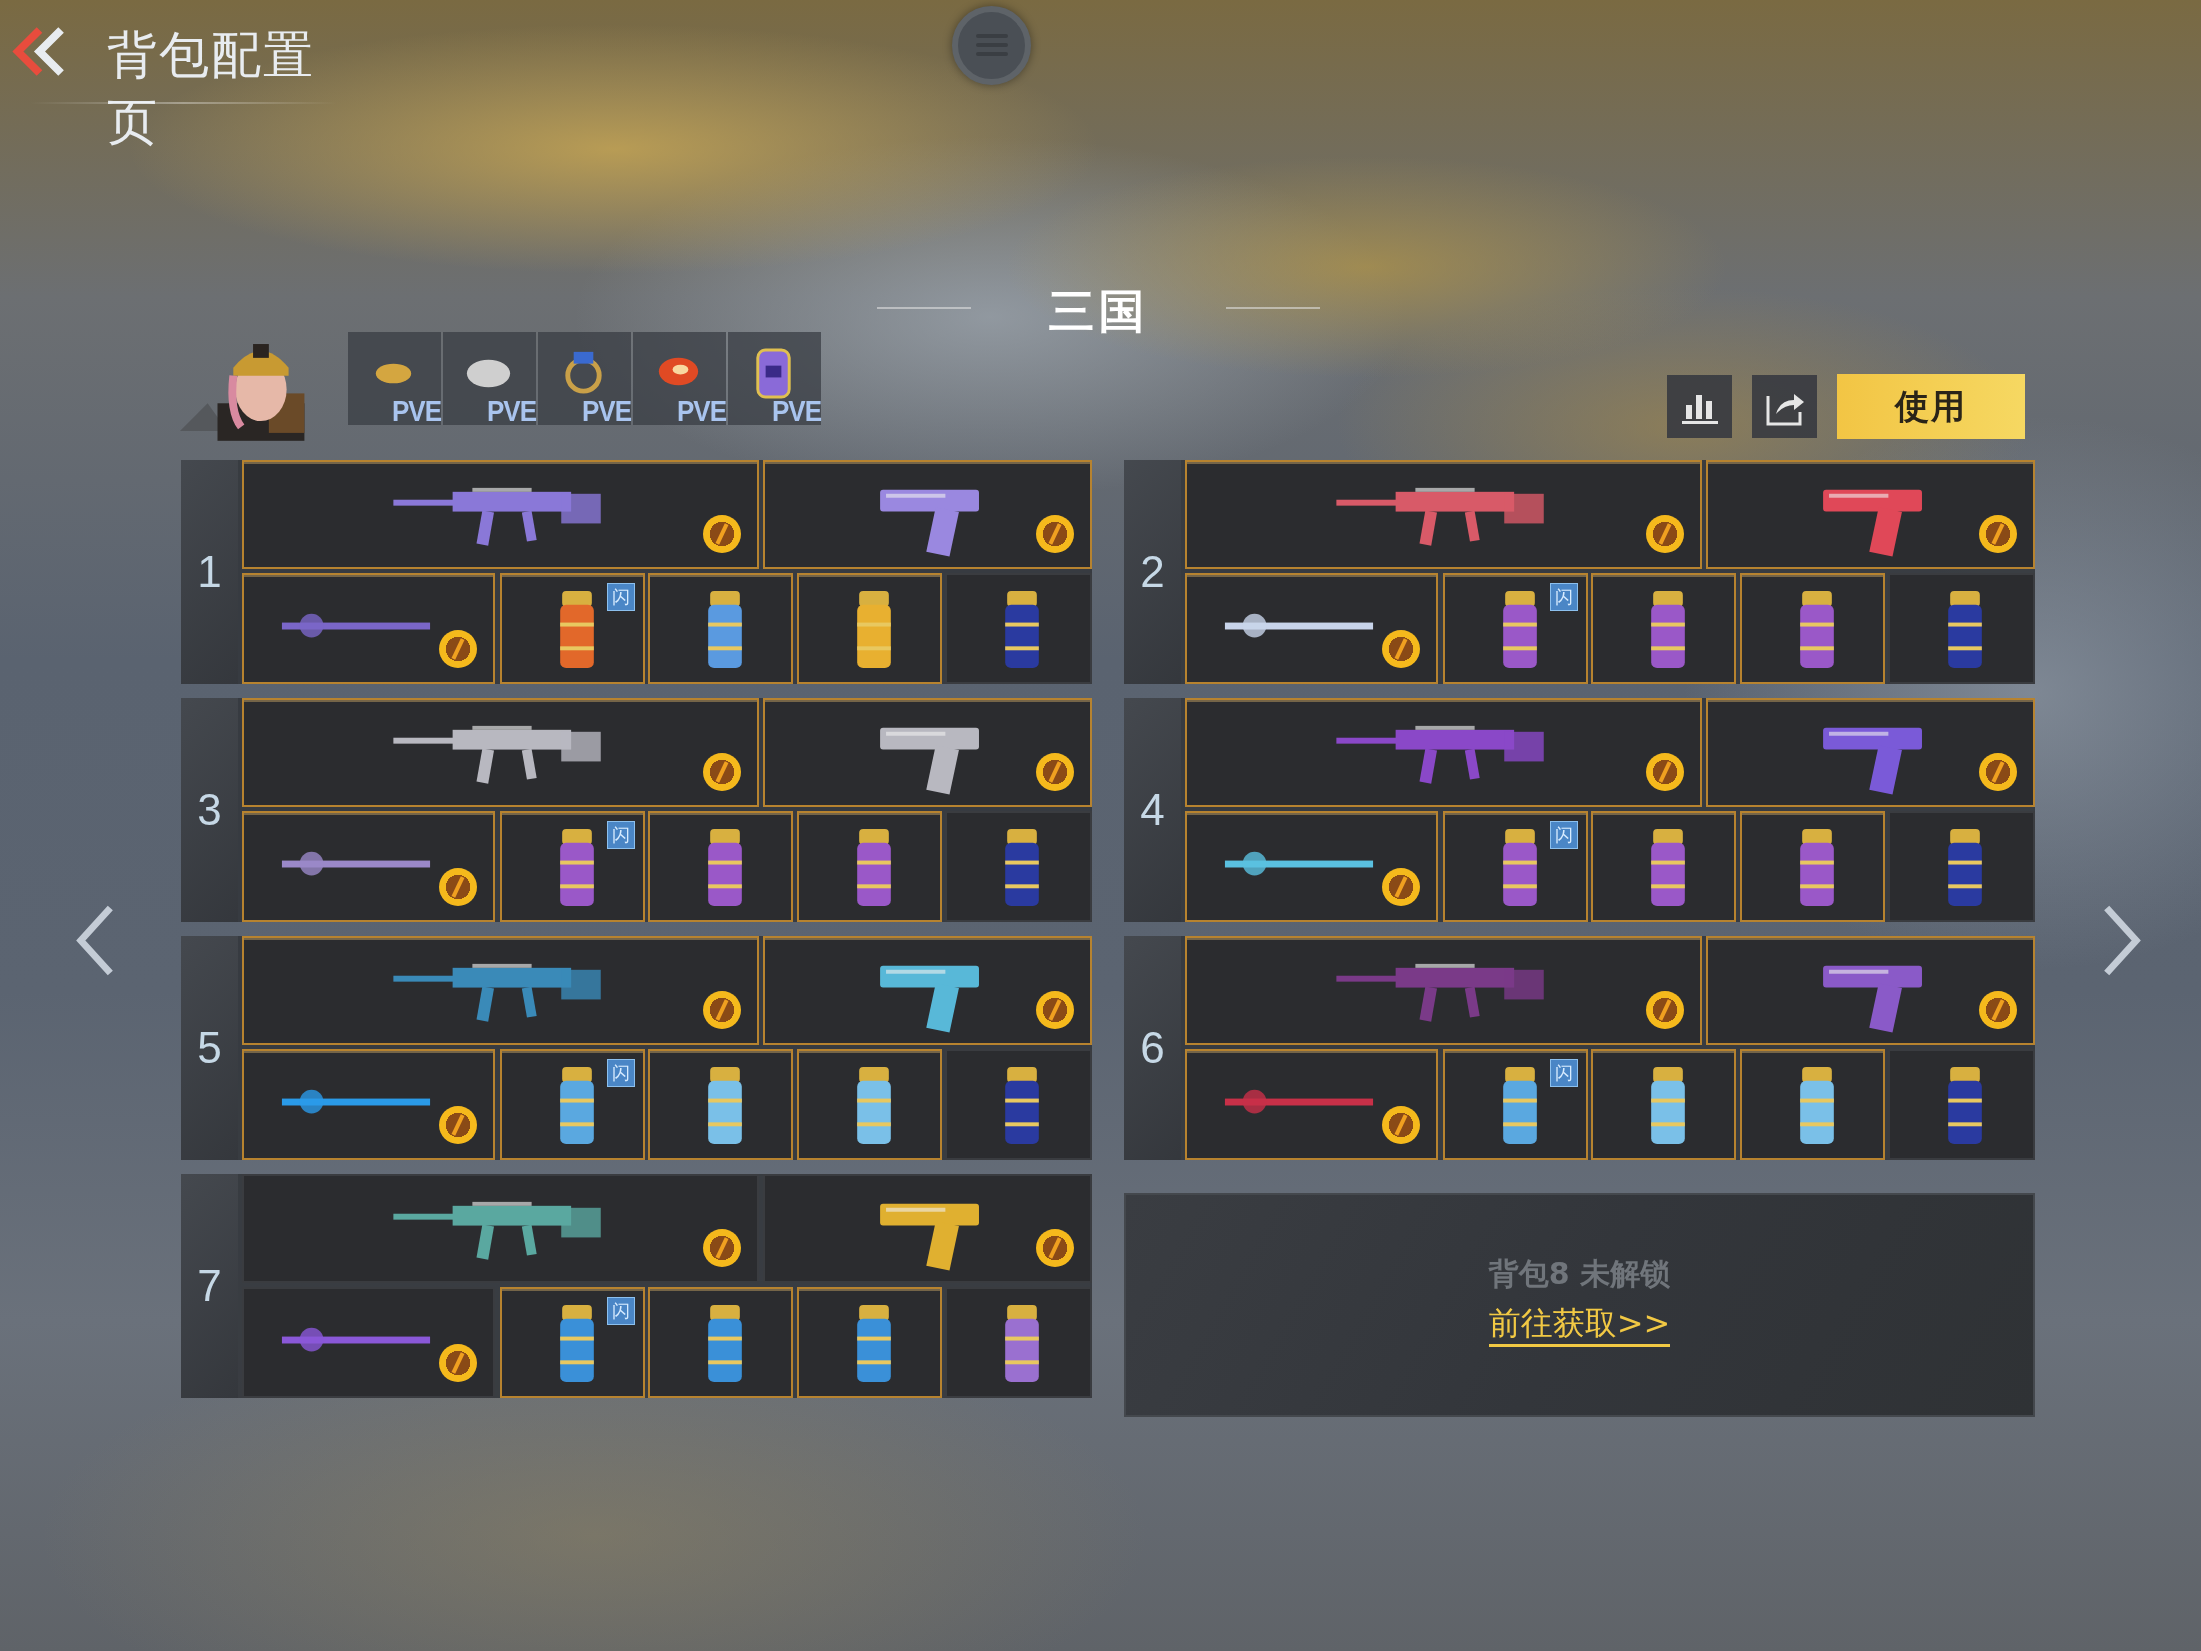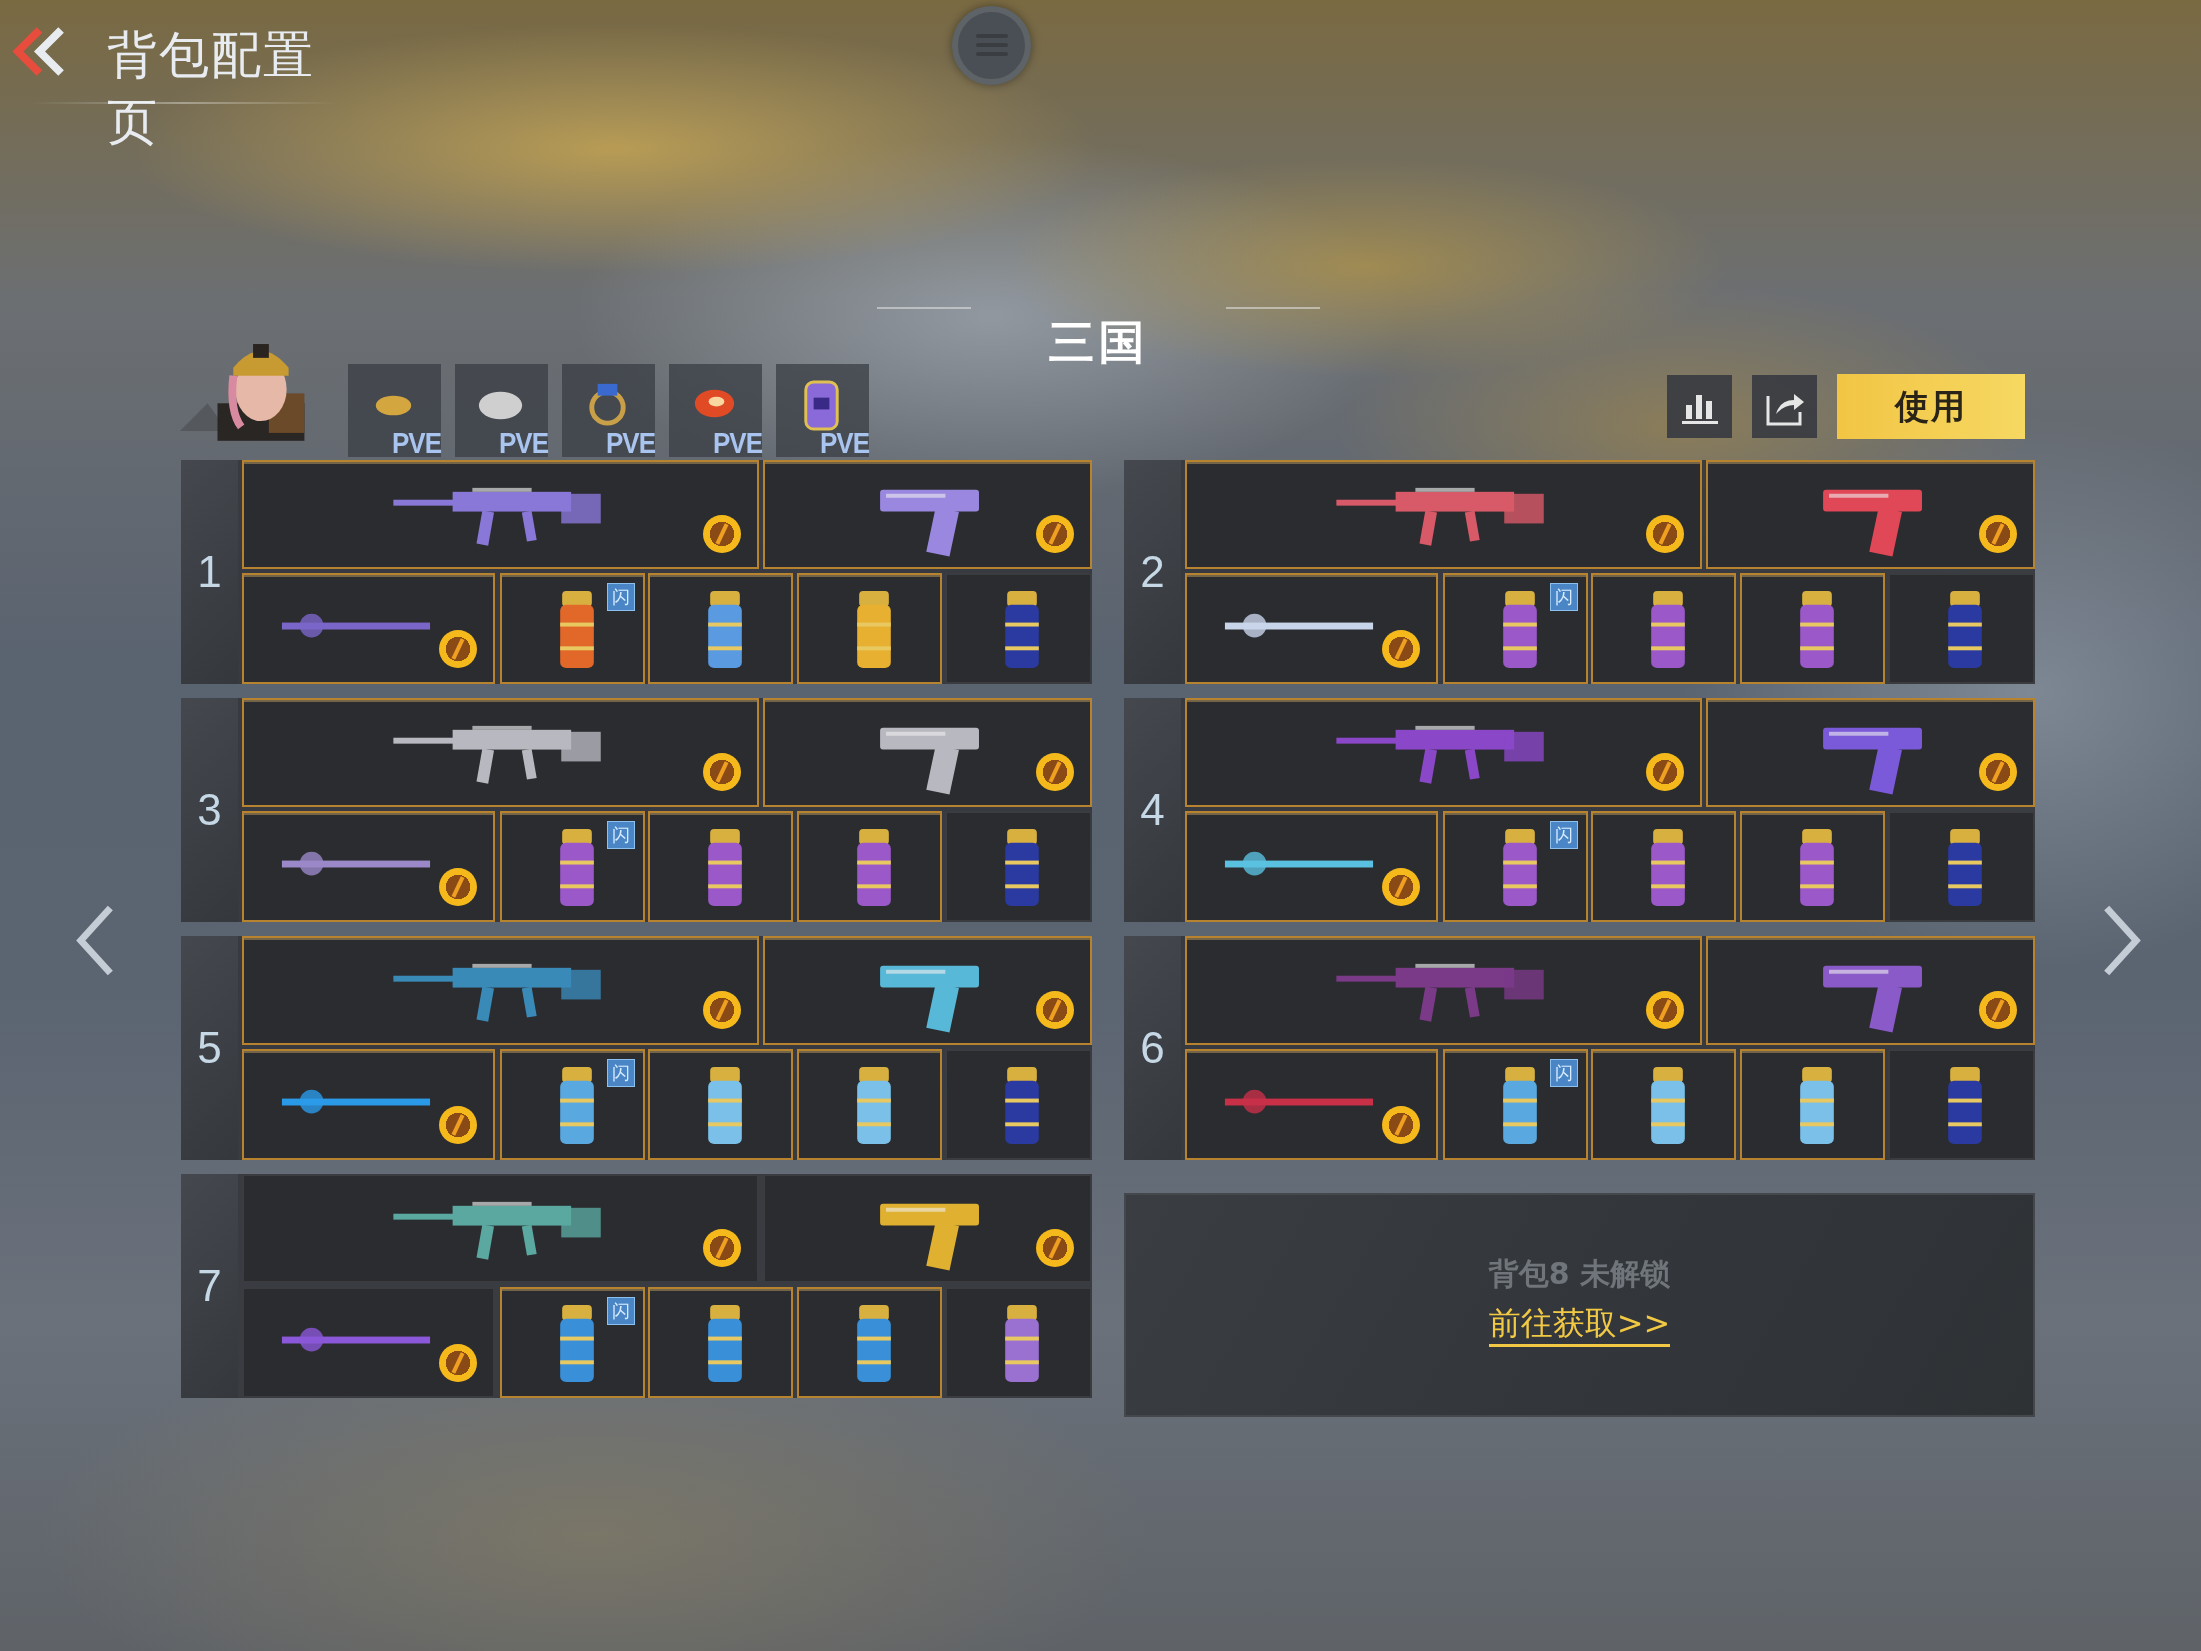--- a/index.html
+++ b/index.html
@@ -17,26 +17,26 @@
       linear-gradient(180deg, #7a6a42 0%, #6c6f72 18%, #5a6370 40%, #5b6471 60%, #6a717b 80%, #5f6368 100%);
   }
   .topbar { position: absolute; left: 0; top: 0; width: 356px; height: 109px; }
   .back-btn { position: absolute; left: 10px; top: 26px; width: 59px; height: 51px; cursor: pointer; }
   .page-title { position: absolute; left: 107px; top: 22px; font-size: 50px; color: #e8ecf0; letter-spacing: 2px; font-weight: normal; }
   .title-underline { position: absolute; left: 30px; top: 102px; width: 307px; height: 2px; background: linear-gradient(90deg, rgba(255,255,255,0), rgba(255,255,255,0.35), rgba(255,255,255,0)); }
   .menu-btn { position: absolute; left: 952px; top: 6px; width: 79px; height: 79px; border-radius: 50%; background: #4a4f55; border: 6px solid #5e6368; box-shadow: 0 0 10px rgba(0,0,0,0.4); cursor: pointer; }
   .menu-btn .bar { position: absolute; left: 18px; width: 32px; height: 4px; background: #3a3e43; border-radius: 2px; }
 
   .set-title-wrap { position: absolute; left: 871px; top: 277px; width: 455px; height: 59px; }
-  .set-title { position: absolute; left: 0; right: 0; top: 4px; text-align: center; font-size: 46px; color: #ffffff; font-weight: bold; letter-spacing: 4px; margin-top: 31px; }
+  .set-title { position: absolute; left: 0; right: 0; top: 4px; text-align: center; font-size: 46px; color: #ffffff; font-weight: bold; letter-spacing: 4px; }
   .set-line { position: absolute; top: 30px; width: 94px; height: 2px; background: rgba(230,230,230,0.55); }
   .set-line.l { left: 6px; } .set-line.r { right: 6px; }
 
   .avatar { position: absolute; left: 178px; top: 332px; width: 158px; height: 109px; }
-  .pets { position: absolute; left: 348px; top: 364px; display: flex; gap: 14px; align-items: center; }
+  .pets { position: absolute; left: 348px; top: 332px; display: flex; gap: 2px; align-items: center; }
   .pet { position: relative; width: 93px; height: 93px; background: rgba(58,62,68,0.75); cursor: pointer; }
   .pet .pve { position: absolute; right: 0; bottom: -2px; font-size: 26px; color: #a9c4ee; font-weight: bold; font-family: "Liberation Sans", sans-serif; letter-spacing: -1px; transform: scaleY(1.15); }
   .pet svg { position: absolute; left: 18px; top: 12px; }
 
   .actions { position: absolute; top: 374px; left: 1667px; display: flex; gap: 20px; align-items: center; font-weight: bold; }
   .icon-btn { width: 65px; height: 63px; background: rgba(55,58,64,0.9); display: flex; align-items: center; justify-content: center; cursor: pointer; }
   .use-btn { width: 188px; height: 65px; background: linear-gradient(90deg, #f2c544, #f6d862); color: #2a2418; font-size: 34px; display: flex; align-items: center; justify-content: center; cursor: pointer; letter-spacing: 2px; }
 
   .grid { position: absolute; left: 181px; top: 460px; width: 1853px; display: grid; grid-template-columns: 911px 911px; column-gap: 32px; row-gap: 14px; }
   .loadout { position: relative; height: 224px; background: rgba(50,53,58,0.88); }

